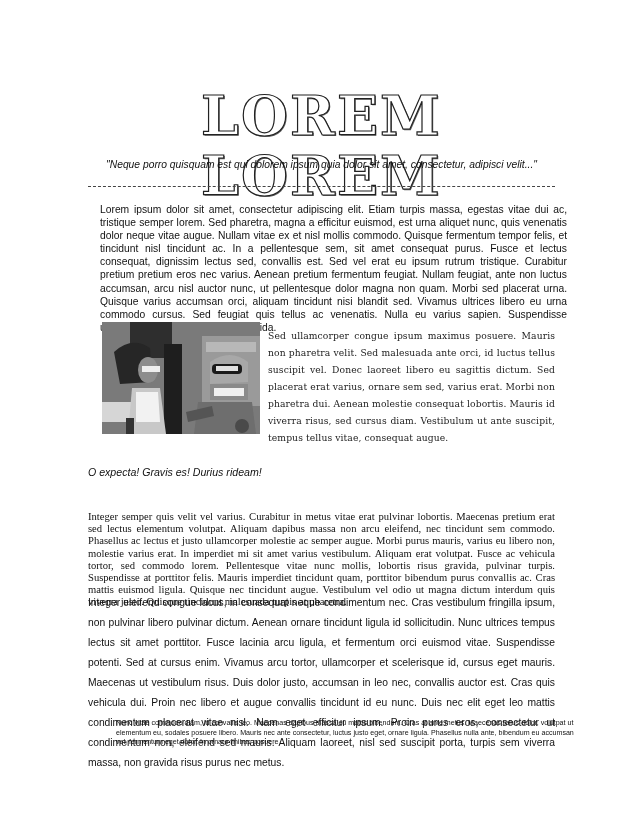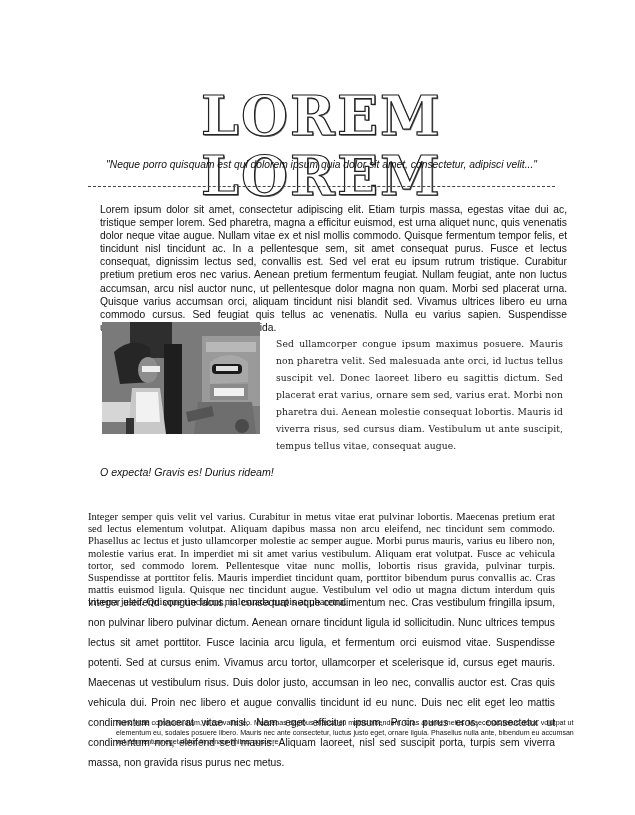--- a/index.html
+++ b/index.html
@@ -21,26 +21,26 @@
     position: absolute; left: 0; top: 191px; width: 467px; margin: 12px;
     font-family: "Liberation Sans", sans-serif; font-size: 10.3px; line-height: 13.1px;
     text-align: justify;
   }
   .image {
     position: absolute; left: 14px; top: 322px; width: 158px; height: 112px;
     background: #6b6b6b; overflow: hidden;
   }
   .image svg { display: block; }
   .scribe {
-    position: absolute; left: 180px; top: 327px; width: 287px; margin: 8px;
+    position: absolute; left: 180px; top: 327px; width: 287px; margin: 0;
     font-family: "DejaVu Serif", serif; font-size: 9.2px; line-height: 17px;
     text-align: justify; color: #222; letter-spacing: 0.1px;
   }
   .subhead {
-    position: absolute; left: 12px; top: 466px; width: 467px; margin: 0;
+    position: absolute; left: 0; top: 466px; width: 467px; margin: 0;
     font-family: "Liberation Sans", sans-serif; font-style: italic; font-size: 10.6px; line-height: 13px;
   }
   .p2 {
     position: absolute; left: 0; top: 511px; width: 467px; margin: 0;
     font-family: "Liberation Serif", serif; font-size: 10.6px; line-height: 12.2px;
     text-align: justify;
   }
   .p3 {
     position: absolute; left: 0; top: 593px; width: 467px; margin: 0;
     font-family: "Liberation Sans", sans-serif; font-size: 10.3px; line-height: 20px;

